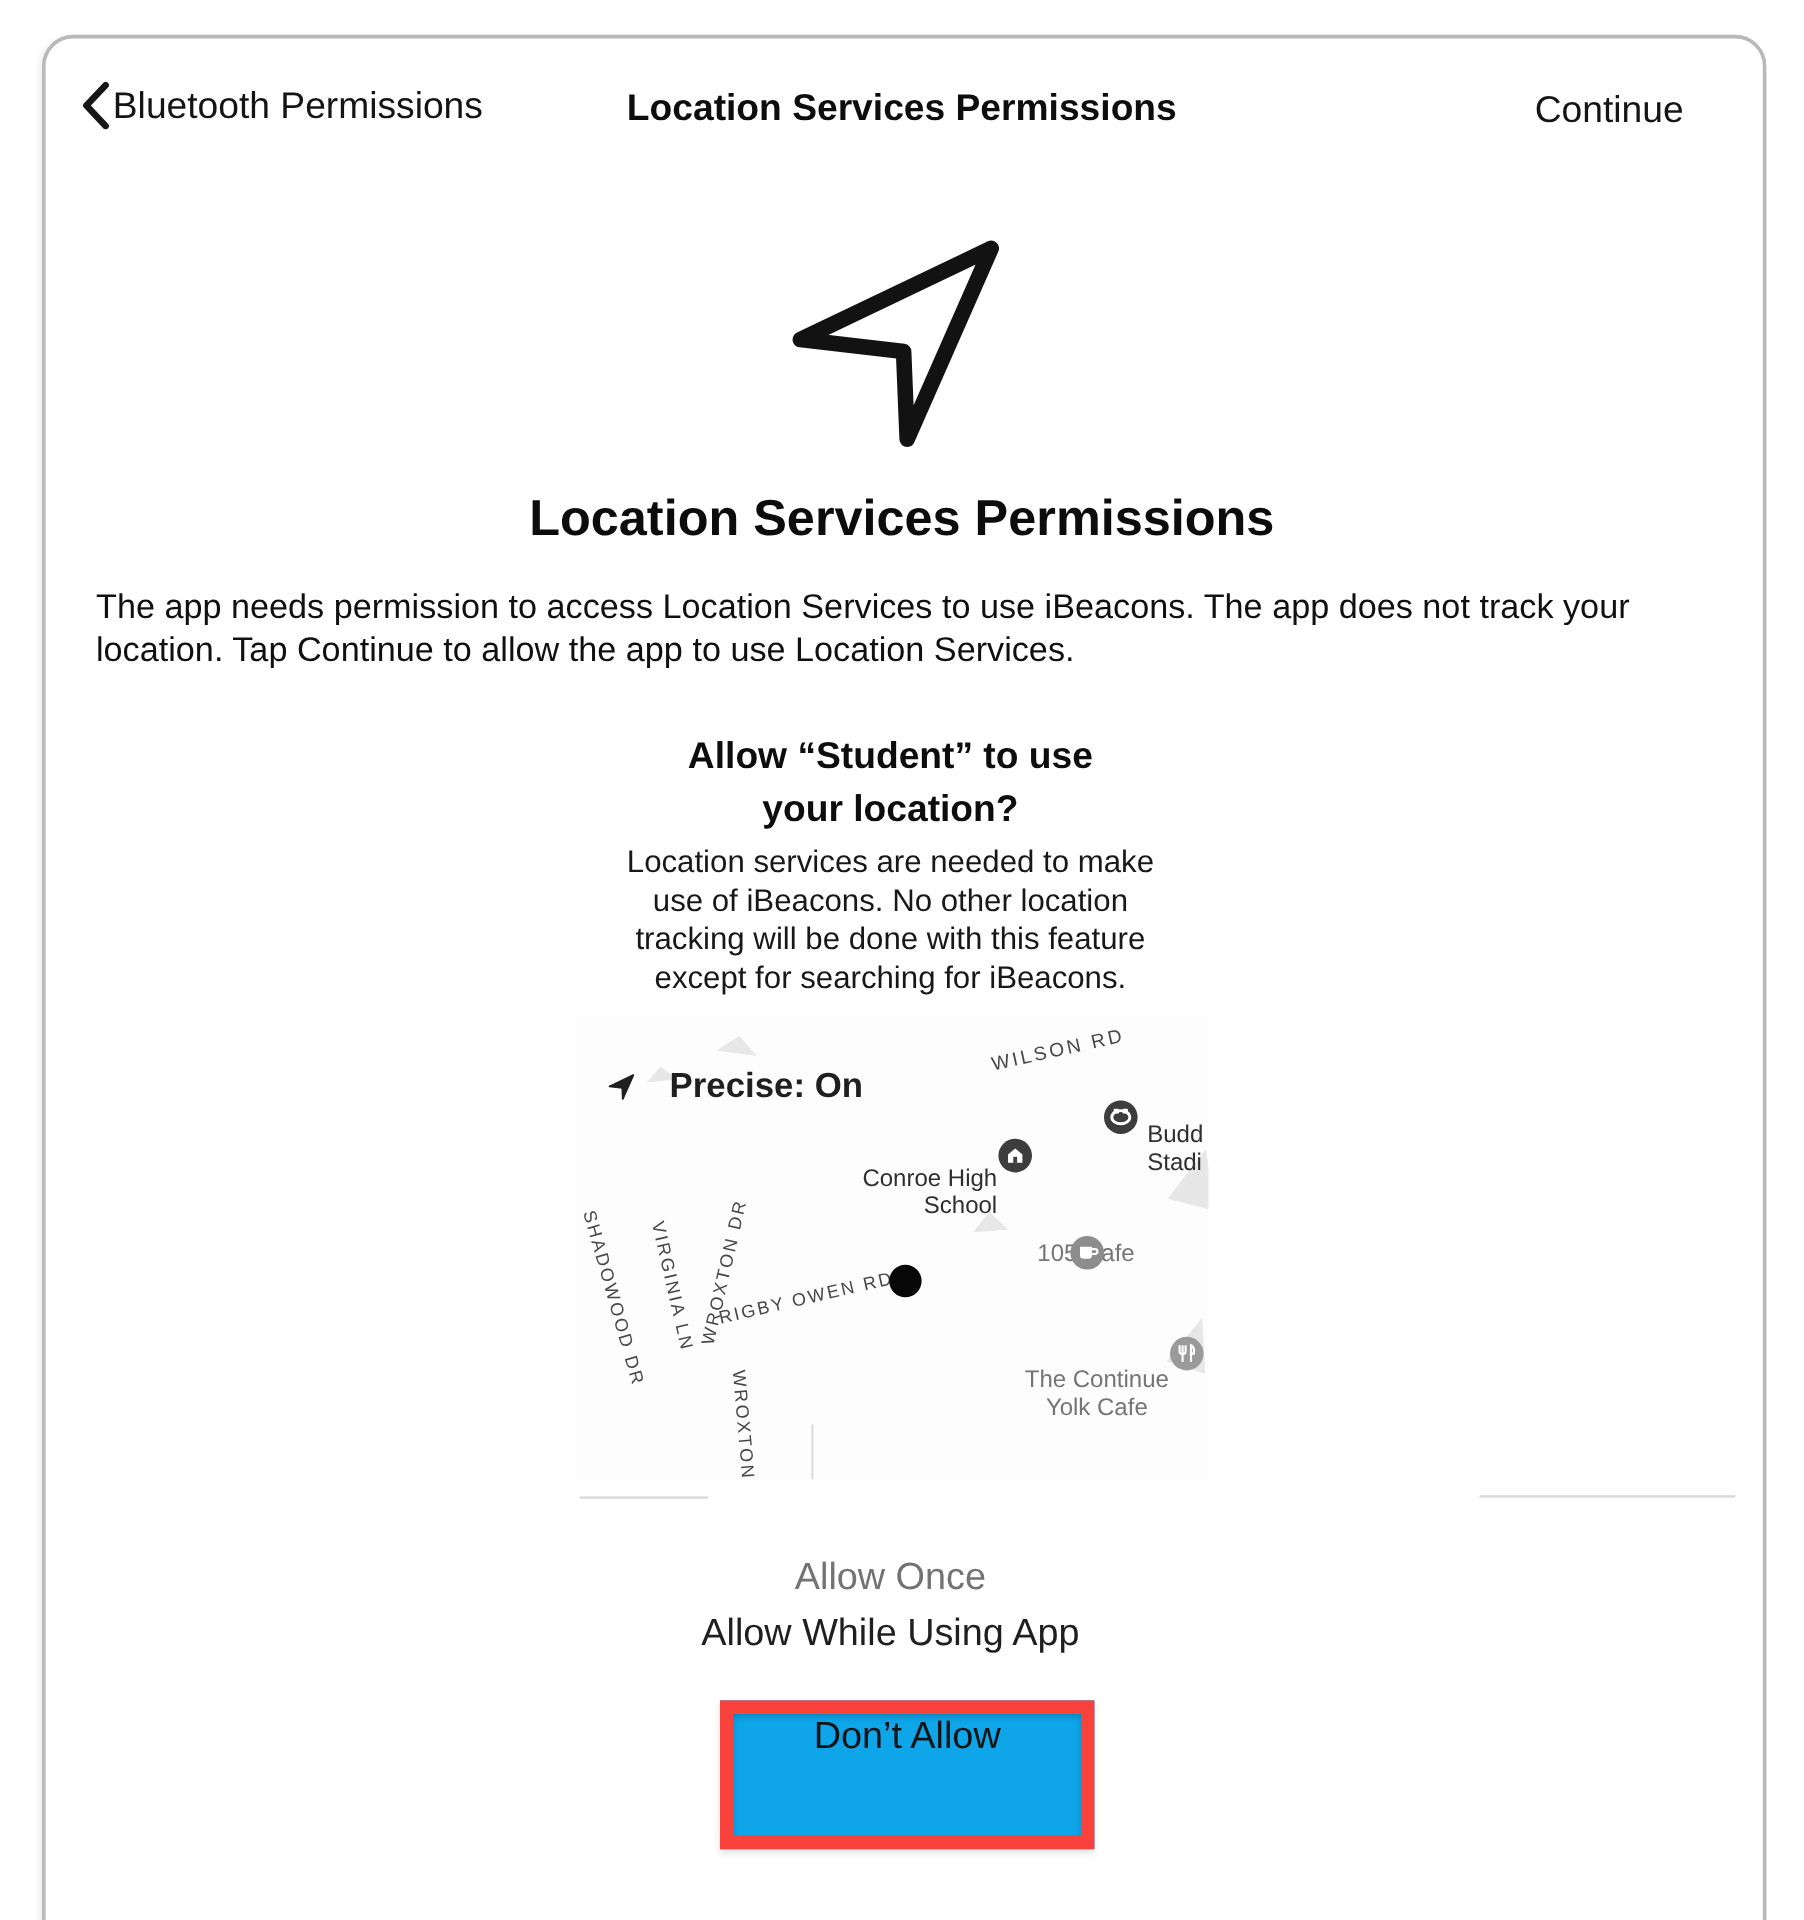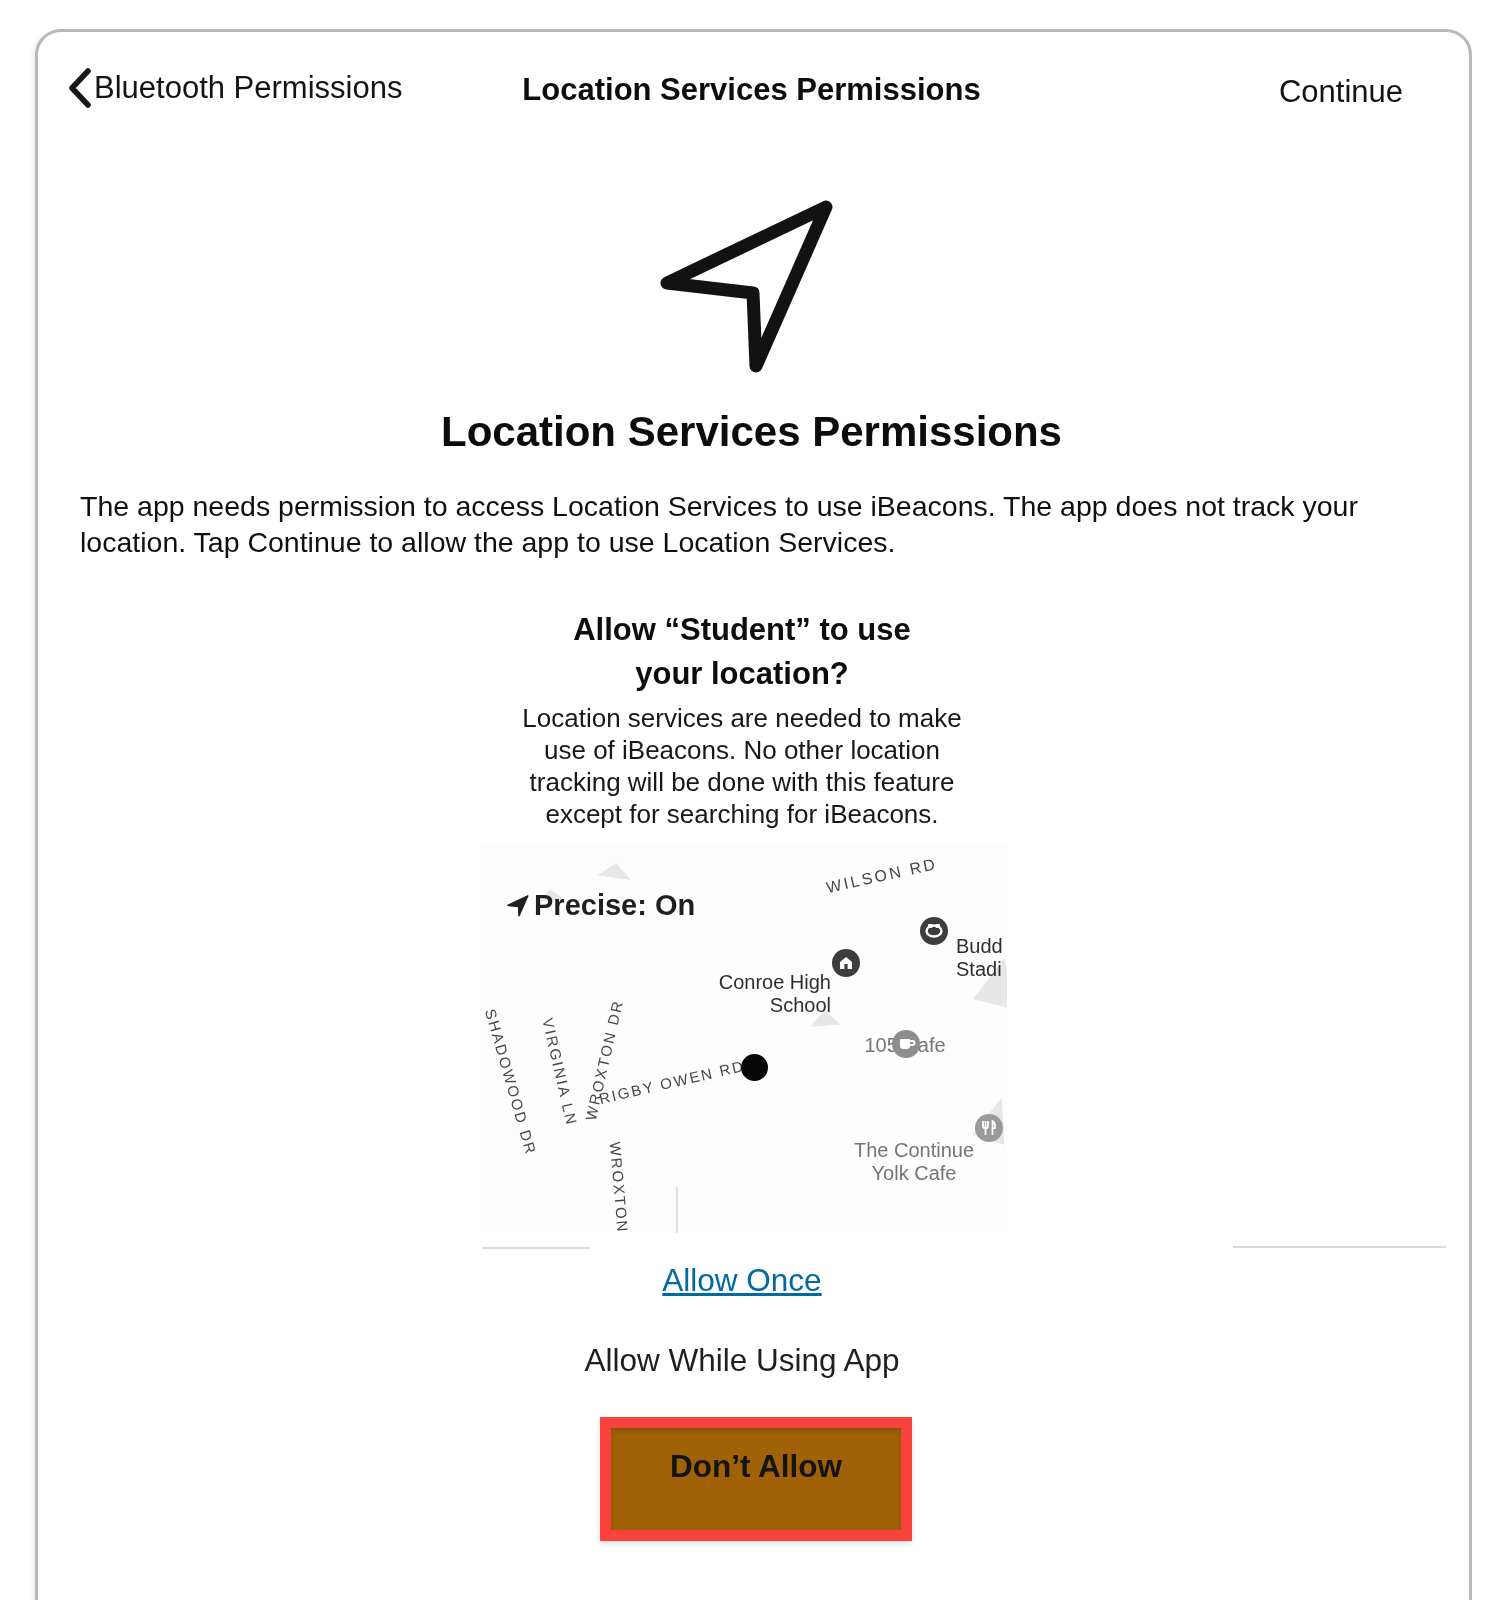--- a/index.html
+++ b/index.html
@@ -32,44 +32,44 @@
     font-size:31px;font-weight:700;line-height:44px;color:#0d0d0d;}
   .dlg-body{left:372px;top:702px;width:740px;text-align:center;
     font-size:26px;line-height:32px;color:#181818;}
 
   
   .map{left:480px;top:845px;width:527px;height:388px;background:#fdfdfd;
     overflow:hidden;}
   .map .shape{background:#e7e7e7;position:absolute;}
   .tri{clip-path:polygon(50% 0,100% 100%,0 100%);}
   .precise{position:absolute;left:26px;top:44px;display:flex;align-items:center;
-    gap:4px;font-size:29px;font-weight:700;color:#1f1f1f;}
+    gap:28px;font-size:29px;font-weight:700;color:#1f1f1f;}
   .road{position:absolute;font-size:16px;letter-spacing:2.5px;color:#474747;
     white-space:nowrap;transform-origin:center;}
   .road.small{font-size:15px;letter-spacing:2px;}
   .place{position:absolute;font-size:20px;line-height:23px;color:#2f2f2f;
     white-space:nowrap;margin-top:32px;}
   .place.gray{color:#757575;}
   .poi{position:absolute;width:30px;height:30px;}
   .loc-dot{position:absolute;left:261px;top:209px;width:27px;height:27px;
     border-radius:50%;background:#070707;}
   .map-line{position:absolute;background:#e0e0e0;}
 
   
   .dlg-btn{left:372px;width:740px;text-align:center;font-size:31.5px;
     color:#2d2d2d;cursor:pointer;}
-  .btn-once{top:1262px;color:#0369a1;text-decoration:underline;}
+  .btn-once{top:1295px;color:#737373;}
   .btn-while{top:1342px;color:#1f1f1f;}
 
   
-  .red-box{left:600px;top:1417px;width:312px;height:124px;background:#a16207;
+  .red-box{left:600px;top:1417px;width:312px;height:124px;background:#0ea5e9;
     border:11px solid #f8423b;box-sizing:border-box;
     box-shadow:inset 0 3px 5px rgba(0,0,0,0.18), 0 3px 6px rgba(0,0,0,0.12);
     display:flex;justify-content:center;align-items:flex-start;
-    padding-top:20px;font-weight:bold;}
+    padding-top:0;}
   .btn-dont{font-size:31.5px;color:#141414;cursor:pointer;}
 
   .faint-div{height:2px;background:#dadada;}
 </style>
 </head>
 <body>
 
 <div class="abs card-frame"></div>
 
 <div class="abs nav-back">

